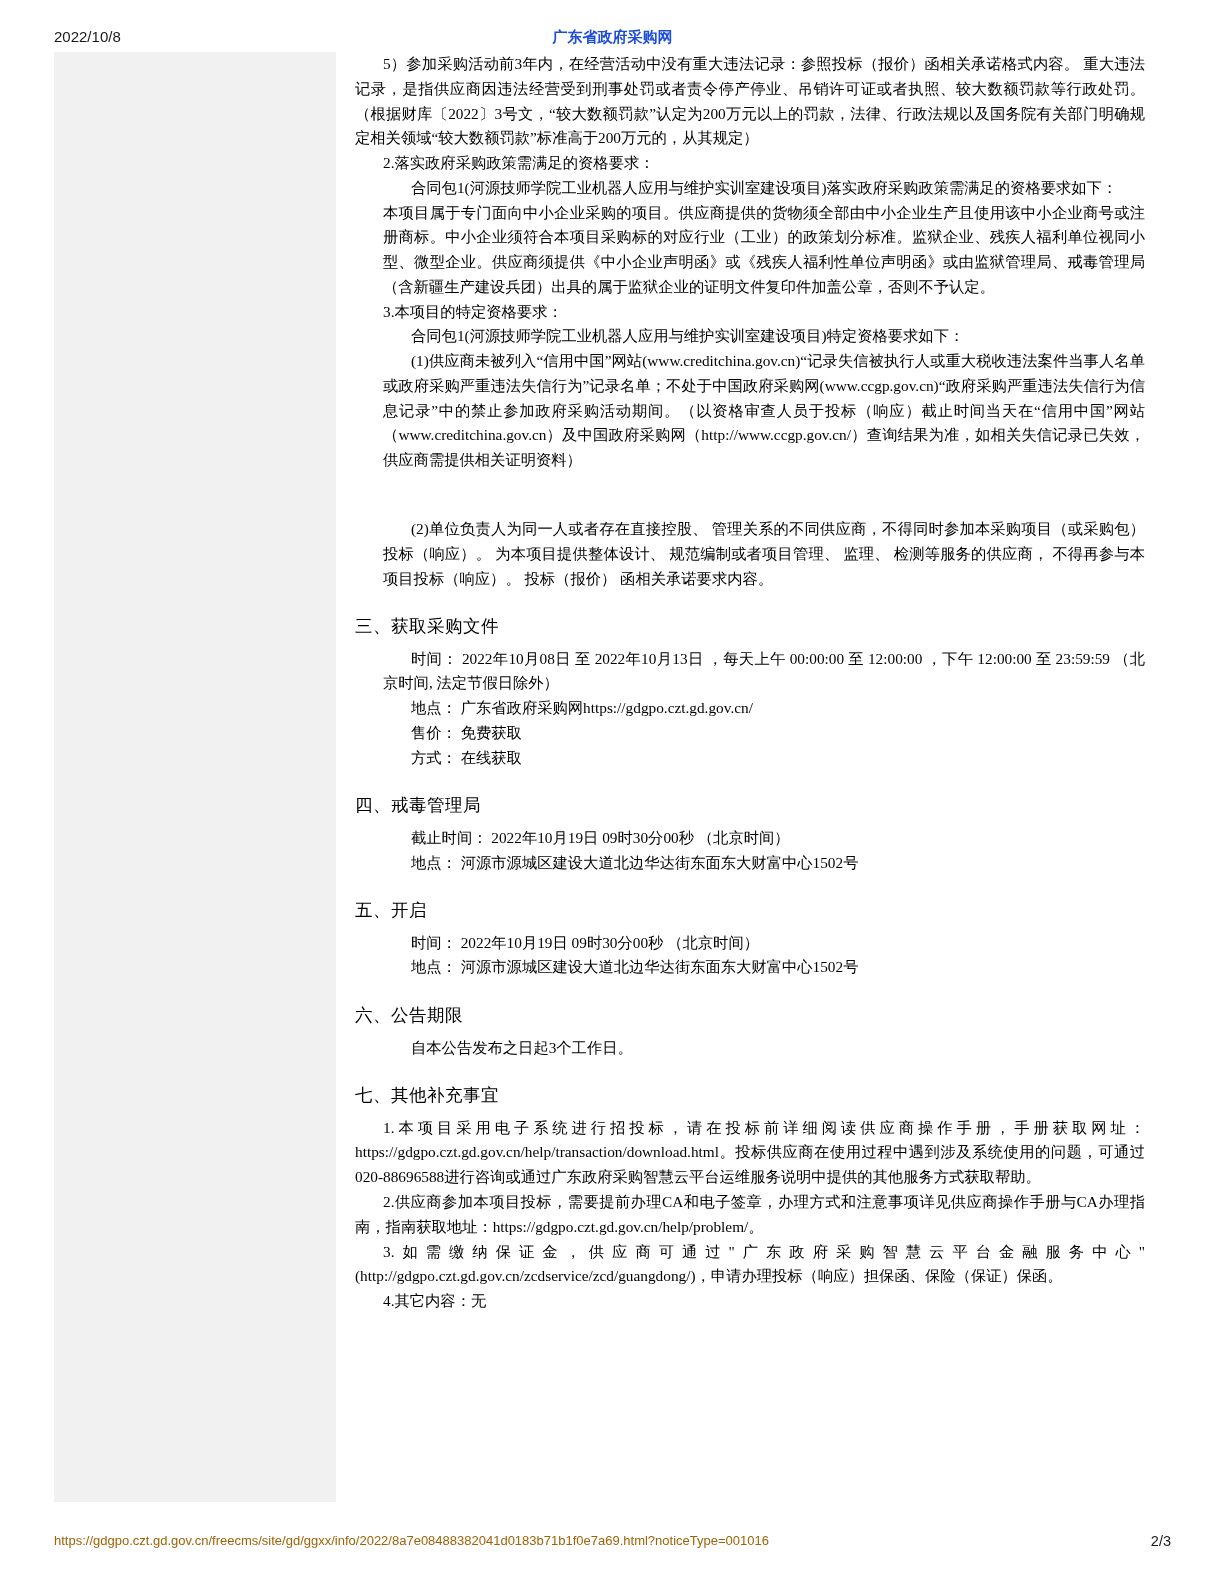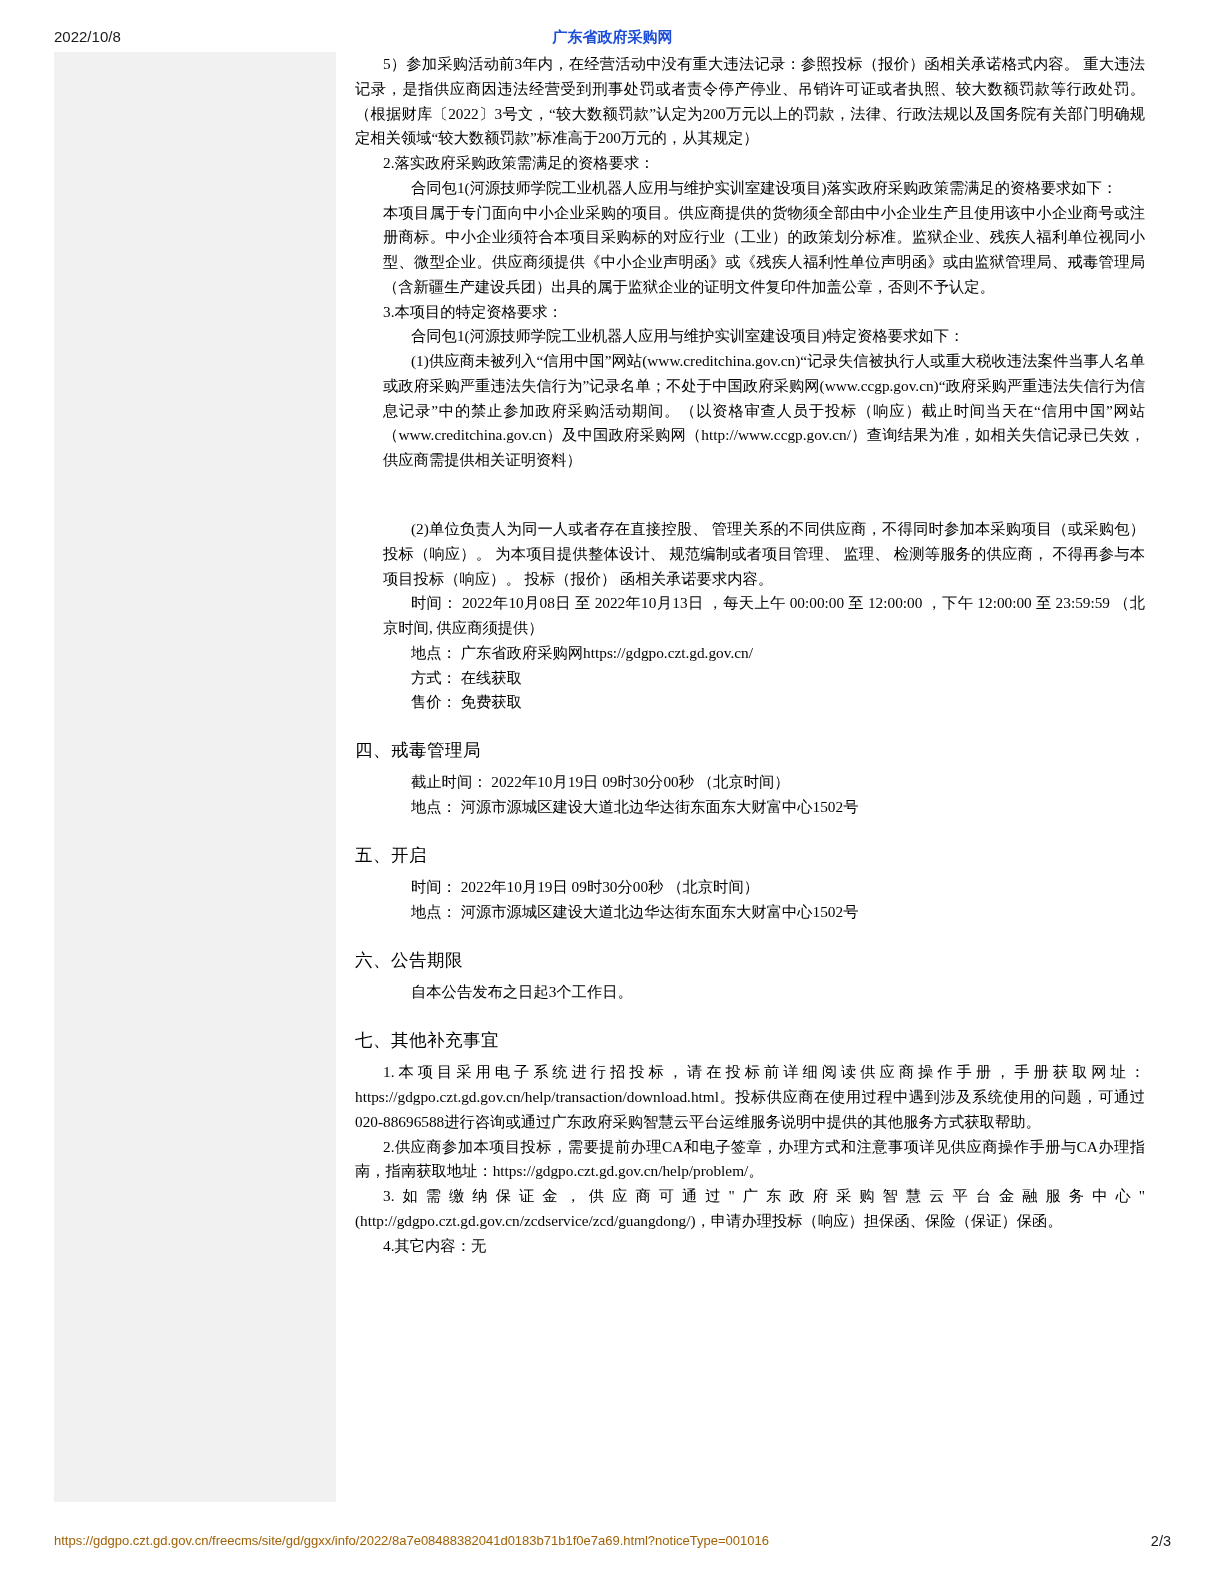--- a/index.html
+++ b/index.html
@@ -130,24 +130,25 @@
 
     <p class="justify p-ind1">3.本项目的特定资格要求：</p>
 
     <p class="justify p-ind2" style="text-indent:28px;">合同包1(河源技师学院工业机器人应用与维护实训室建设项目)特定资格要求如下：</p>
 
     <p class="justify p-ind2" style="text-indent:28px;">(1)供应商未被列入“信用中国”网站(www.creditchina.gov.cn)“记录失信被执行人或重大税收违法案件当事人名单或政府采购严重违法失信行为”记录名单；不处于中国政府采购网(www.ccgp.gov.cn)“政府采购严重违法失信行为信息记录”中的禁止参加政府采购活动期间。（以资格审查人员于投标（响应）截止时间当天在“信用中国”网站（www.creditchina.gov.cn）及中国政府采购网（http://www.ccgp.gov.cn/）查询结果为准，如相关失信记录已失效，供应商需提供相关证明资料）</p>
 
     <p class="justify p-ind2" style="text-indent:28px;margin-top:44px;">(2)单位负责人为同一人或者存在直接控股、 管理关系的不同供应商，不得同时参加本采购项目（或采购包） 投标（响应）。 为本项目提供整体设计、 规范编制或者项目管理、 监理、 检测等服务的供应商， 不得再参与本项目投标（响应）。 投标（报价） 函相关承诺要求内容。</p>
 
     <div>
-      <p class="justify p-ind2" style="text-indent:28px;"><span>时间：</span> <span>2022年10月08日 至 2022年10月13日 ，每天上午 00:00:00 至 12:00:00 ，下午 12:00:00 至 23:59:59 （北京时间, 供应商须提供）</span></p>
+      <p class="sec-head">三、获取采购文件</p>
+      <p class="justify p-ind2" style="text-indent:28px;"><span>时间：</span> <span>2022年10月08日 至 2022年10月13日 ，每天上午 00:00:00 至 12:00:00 ，下午 12:00:00 至 23:59:59 （北京时间, 法定节假日除外）</span></p>
       <p class="p-ind2" style="text-indent:28px;"><span>地点：</span> <span>广东省政府采购网https://gdgpo.czt.gd.gov.cn/</span></p>
+      <p class="p-ind2" style="text-indent:28px;"><span>售价：</span> <span>免费获取</span></p>
       <p class="p-ind2" style="text-indent:28px;"><span>方式：</span> <span>在线获取</span></p>
-      <p class="p-ind2" style="text-indent:28px;"><span>售价：</span> <span>免费获取</span></p>
     </div>
 
     <div>
       <p class="sec-head">四、戒毒管理局</p>
       <p class="p-ind2" style="text-indent:28px;"><span>截止时间：</span> <span>2022年10月19日 09时30分00秒 （北京时间）</span></p>
       <p class="p-ind2" style="text-indent:28px;"><span>地点：</span> <span>河源市源城区建设大道北边华达街东面东大财富中心1502号</span></p>
     </div>
 
     <div>
       <p class="sec-head">五、开启</p>

